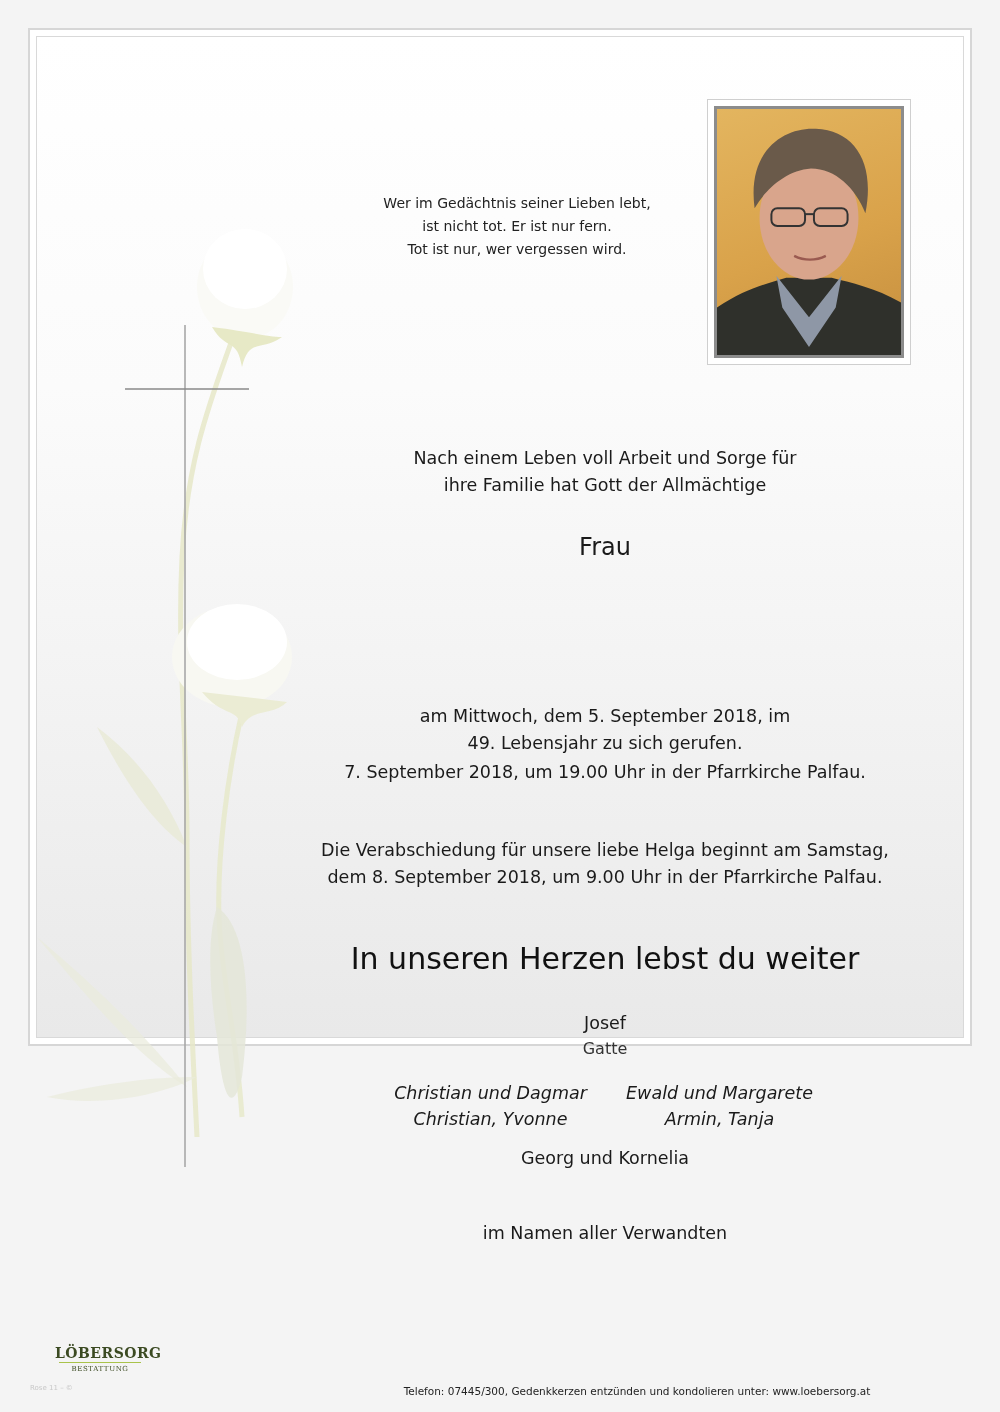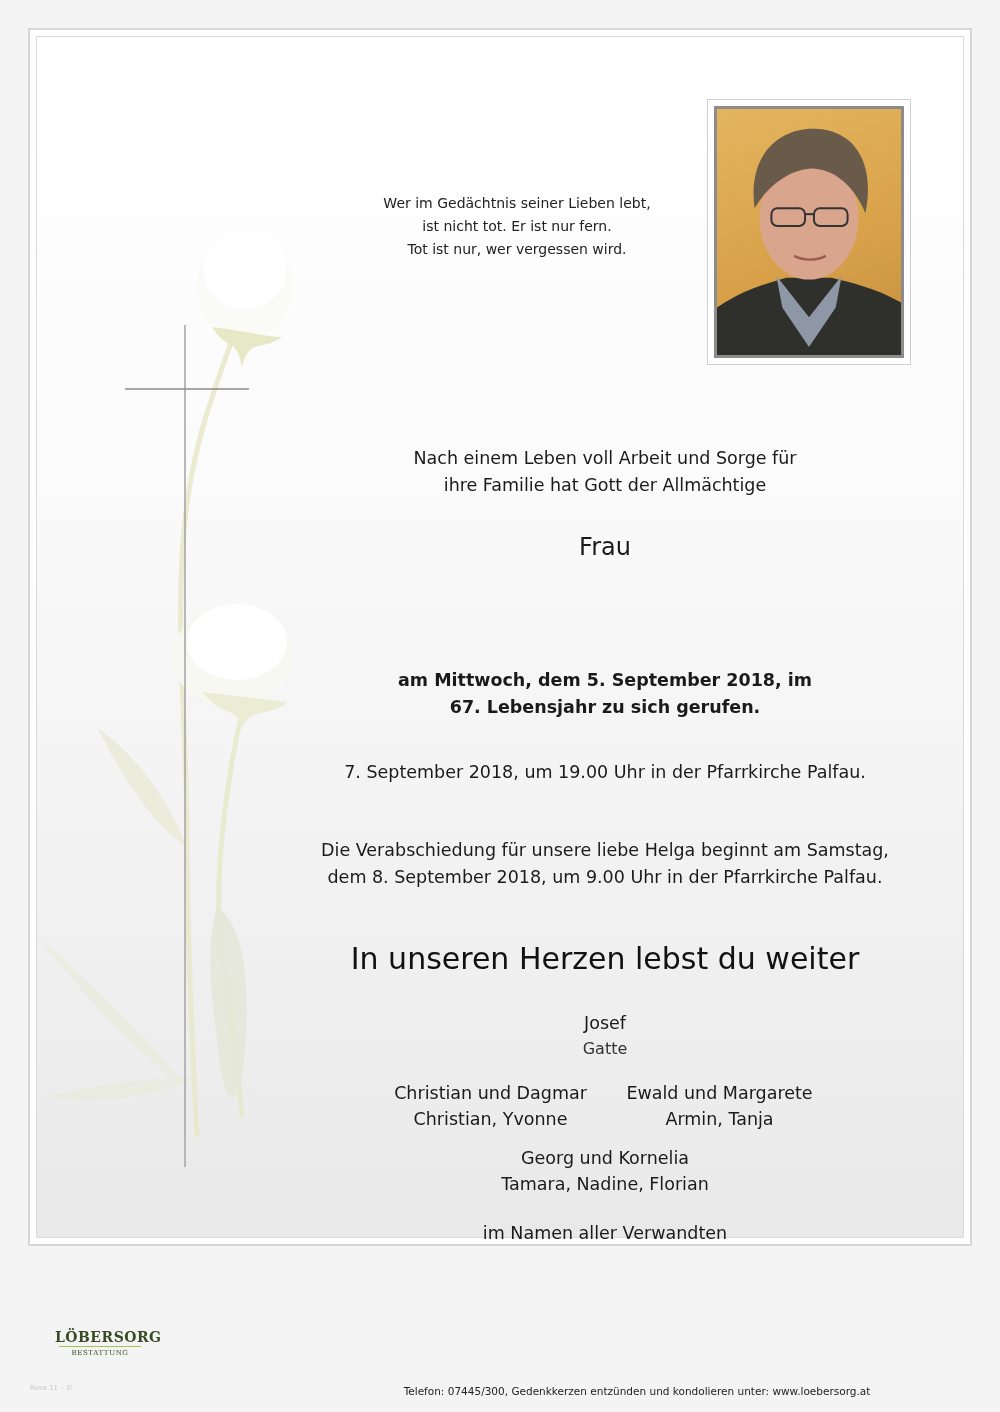--- a/index.html
+++ b/index.html
@@ -2,21 +2,21 @@
 <html><head>
 <meta charset="utf-8">
 <style>
   html, body { margin:0; padding:0; }
   body {
     width:1000px; height:1412px; position:relative; overflow:hidden;
     background:#f4f4f4;
     font-family:"DejaVu Sans", sans-serif; color:#1a1a1a;
   }
   .card-outer {
-    position:absolute; left:28px; top:28px; width:944px; height:1218px;
+    position:absolute; left:28px; top:28px; width:944px; height:1018px;
     border:2px solid #d6d6d6; background:#ffffff; box-sizing:border-box;
   }
   .card-inner {
     position:absolute; left:6px; top:6px; right:6px; bottom:6px;
     border:1px solid #d9d9d9;
     background:linear-gradient(180deg,#ffffff 0%,#fbfbfb 35%,#f3f3f3 65%,#e9e9e9 100%);
   }
   .art { position:absolute; left:0; top:0; width:320px; height:1300px; }
   .photo-frame {
     position:absolute; left:670px; top:62px; width:204px; height:266px;
@@ -26,30 +26,30 @@
     width:100%; height:100%; box-sizing:border-box; border:3px solid #8c8c8c;
     background:linear-gradient(160deg,#e3b55f 0%,#d9a24a 55%,#c58e3e 100%);
     position:relative; overflow:hidden;
   }
   .center-col { position:absolute; left:270px; width:596px; text-align:center; }
   .motto { top:155px; font-size:14px; line-height:23px; color:#222; left:270px; width:420px; }
   .intro { top:408px; font-size:16.5px; line-height:27px; }
   .title { top:496px; font-size:24px; }
   .name { top:540px; font-size:44px; letter-spacing:0.5px; color:#111; }
   .para { font-size:17.5px; line-height:27px; }
-  .p1 { top:630px;font-weight:bold; } .p2 { top:722px; } .p3 { top:800px; }
+  .p1 { top:666px; } .p2 { top:722px; } .p3 { top:800px; }
   .tag { top:904px; font-size:30px; color:#111; }
   .spouse { top:976px; font-size:17.5px; }
   .spouse-rel { top:1002px; font-size:16px; color:#333; }
-  .fam-row { position:absolute; top:1043px; left:270px; width:596px; display:flex; justify-content:center; gap:24px; font-size:17.5px; line-height:26px; text-align:center; }
+  .fam-row { position:absolute; top:1043px; left:270px; width:596px; display:flex; justify-content:center; gap:24px; font-size:17.5px; line-height:26px; text-align:center;font-style:italic; }
   .fam-row > div { width:205px; }
   .fam3 { top:1108px; font-size:17.5px; line-height:26px; }
   .closing { top:1186px; font-size:17.5px; }
   .logo { position:absolute; left:18px; top:1292px; width:90px; text-align:center; }
-  .logo-main { font-family:"DejaVu Serif", serif; font-size:14px; color:#3b4a22; letter-spacing:0.5px; font-weight:bold; }
+  .logo-main { font-family:"DejaVu Serif", serif; font-size:14px; color:#3b4a22; letter-spacing:0.5px; font-weight:bold;margin-top:16px; }
   .logo-line { height:1px; background:#a9c34a; margin:1px 4px 2px 4px; }
   .logo-sub { font-family:"DejaVu Serif", serif; font-size:7px; color:#3b4a22; letter-spacing:0.6px; }
   .footer { position:absolute; top:1348px; left:300px; width:600px; text-align:center; font-size:10.5px; color:#222; }
   .credit { position:absolute; left:30px; top:1384px; font-size:7px; color:#c8c8c8; }
 </style>
 </head>
 <body>
 
 <div class="card-outer">
   <div class="card-inner">
@@ -98,21 +98,21 @@
 
     <div class="center-col intro para">
       <div>Nach einem Leben voll Arbeit und Sorge für</div>
       <div>ihre Familie hat Gott der Allmächtige</div>
     </div>
 
     <div class="center-col title">Frau</div>
 
     <div class="center-col para p1">
       <div>am Mittwoch, dem 5. September 2018, im</div>
-      <div>67. Lebensjahr zu sich gerufen.</div>
+      <div>49. Lebensjahr zu sich gerufen.</div>
     </div>
     <div class="center-col para p2">
       <div>7. September 2018, um 19.00 Uhr in der Pfarrkirche Palfau.</div>
     </div>
     <div class="center-col para p3">
       <div>Die Verabschiedung für unsere liebe Helga beginnt am Samstag,</div>
       <div>dem 8. September 2018, um 9.00 Uhr in der Pfarrkirche Palfau.</div>
     </div>
 
     <div class="center-col tag">In unseren Herzen lebst du weiter</div>
@@ -126,21 +126,20 @@
         <div>Christian, Yvonne</div>
       </div>
       <div>
         <div>Ewald und Margarete</div>
         <div>Armin, Tanja</div>
       </div>
     </div>
 
     <div class="center-col fam3">
       <div>Georg und Kornelia</div>
-      <div>Tamara, Nadine, Florian</div>
     </div>
 
     <div class="center-col closing">im Namen aller Verwandten</div>
 
     <div class="logo">
       <div class="logo-main">LÖBERSORG</div>
       <div class="logo-line"></div>
       <div class="logo-sub">BESTATTUNG</div>
     </div>
 

